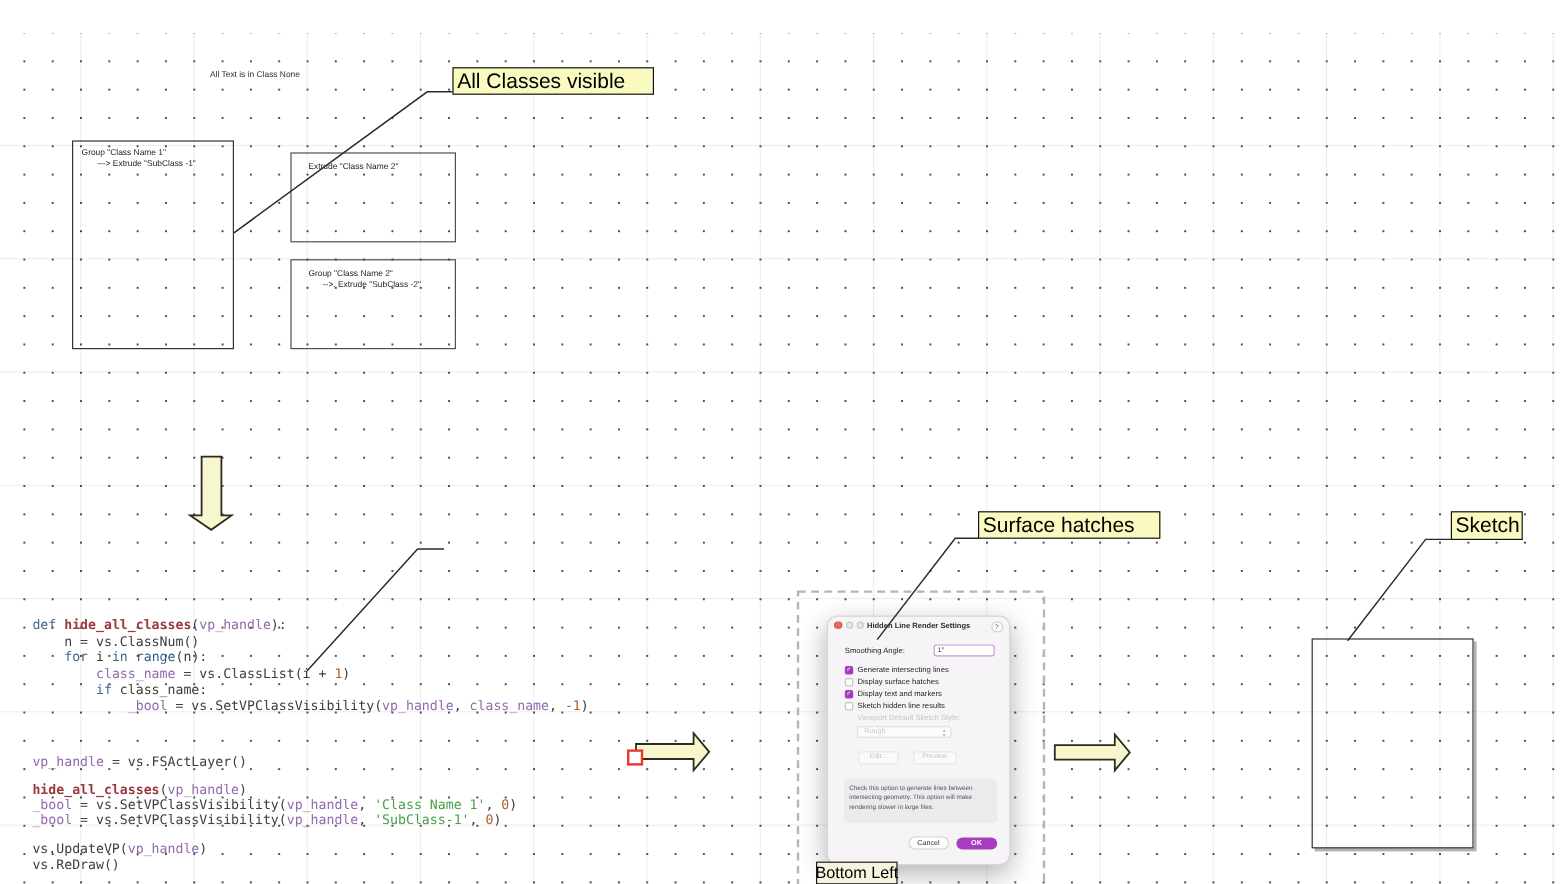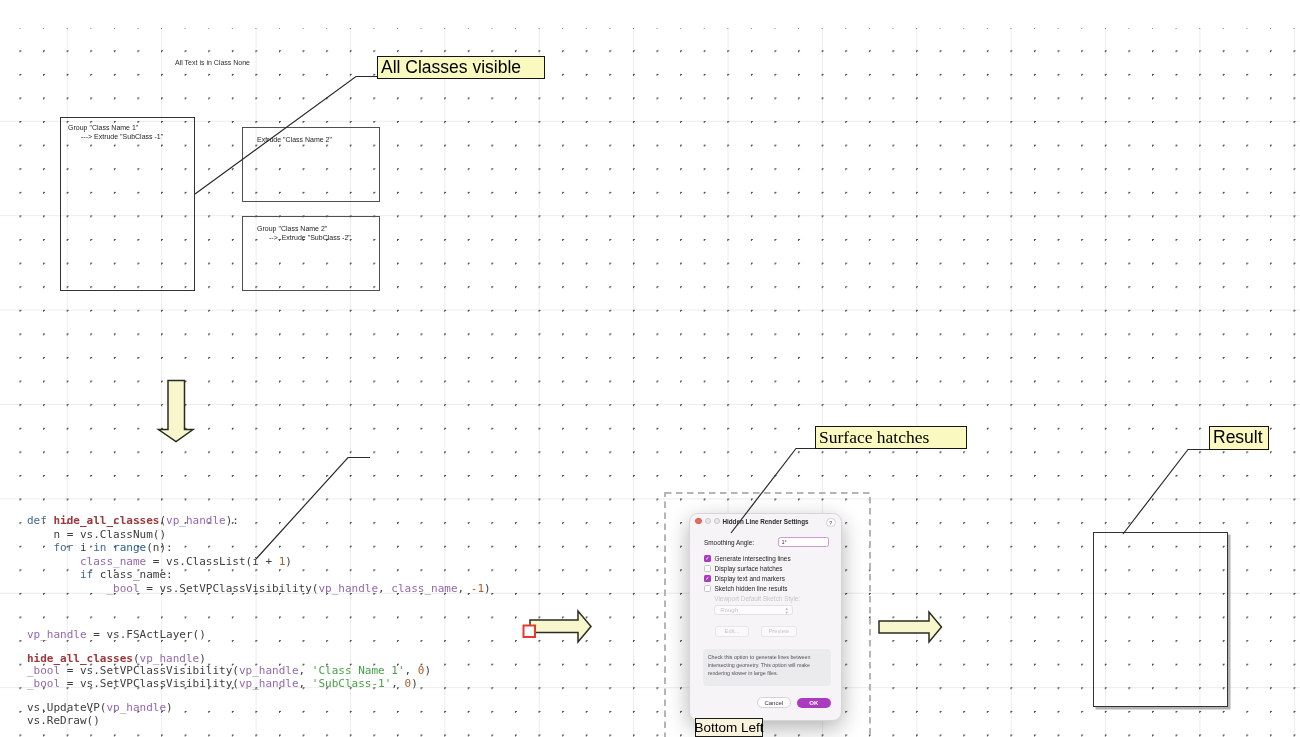--- a/index.html
+++ b/index.html
@@ -67,21 +67,21 @@
               border-radius:3px;box-sizing:border-box;font-size:6px;display:flex;align-items:center;padding-left:5px;}
   .stepper{position:absolute;right:3px;top:1px;font-size:4px;line-height:4px;color:#b9b5bb;text-align:center;}
   .dlg-btn{position:absolute;height:10.5px;background:#fbfafb;border:0.9px solid #e8e6e9;border-radius:3px;
            box-sizing:border-box;font-size:5.8px;display:flex;align-items:center;justify-content:center;}
   .info-box{position:absolute;left:12.7px;top:135.5px;width:128.5px;height:37px;background:#ebeaec;border-radius:4px;
             box-sizing:border-box;padding:4px 5px;font-size:5.3px;line-height:1.55;color:#55525a;}
   .btn-cancel{position:absolute;left:67px;top:183.5px;width:33.5px;height:11px;background:#fff;border:0.9px solid #d4d2d6;
               border-radius:5.5px;box-sizing:border-box;font-size:6px;color:#333;display:flex;align-items:center;justify-content:center;}
   .btn-ok{position:absolute;left:107px;top:184px;width:33.5px;height:10.5px;background:var(--accent);
           border-radius:5.5px;font-size:6px;color:#fff;font-weight:bold;display:flex;align-items:center;justify-content:center;}
-  .bl-label{position:absolute;left:695px;top:690px;width:68px;height:18.5px;background:#f8f3dd;border:1.5px solid #1c1c1c;
+  .bl-label{position:absolute;left:680px;top:690px;width:68px;height:18.5px;background:#f8f3dd;border:1.5px solid #1c1c1c;
             box-sizing:border-box;font-size:13.5px;color:#000;display:flex;align-items:center;justify-content:center;white-space:nowrap;z-index:5;}
 </style>
 </head>
 <body>
 
 <div id="canvas">
 
   <div class="note-text" style="left:175px;top:31px;">All Text is in Class None</div>
 
   <div class="draw-rect" style="left:60px;top:89px;width:133px;height:172px;">
@@ -91,22 +91,22 @@
   <div class="draw-rect gray-border" style="left:242px;top:99px;width:136px;height:73px;">
     <div class="l1" style="margin:7px 0 0 14px;">Extrude "Class Name 2"</div>
   </div>
   <div class="draw-rect gray-border" style="left:242px;top:188px;width:136px;height:73px;">
     <div class="l1" style="margin:7px 0 0 14px;">Group "Class Name 2"</div>
     <div class="l2" style="margin:0 0 0 26px;">--&gt;. Extrude "SubClass -2"</div>
   </div>
   <div class="draw-rect with-shadow" style="left:1093px;top:504px;width:133px;height:173px;"></div>
 
   <div class="callout" style="left:377px;top:28px;width:168px;height:23px;font-size:17.5px;">All Classes visible</div>
-  <div class="callout" style="left:815px;top:397.5px;width:152px;height:23px;font-size:17.5px;font-family:Liberation Serif, serif;">Surface hatches</div>
-  <div class="callout" style="left:1209px;top:398px;width:60px;height:23.5px;font-size:17.5px;">Result</div>
+  <div class="callout" style="left:815px;top:397.5px;width:152px;height:23px;font-size:17.5px;">Surface hatches</div>
+  <div class="callout" style="left:1209px;top:398px;width:60px;height:23.5px;font-size:17.5px;">Sketch</div>
 
   <div class="code" id="code-block-1" style="left:27px;top:486px;--lh:13.5px;"><div class="cl"><span class="k">def </span><span class="f">hide_all_classes</span><span class="p">(</span><span class="v">vp_handle</span><span class="p">):</span></div><div class="cl"><span class="p">    n = vs.ClassNum()</span></div><div class="cl"><span class="p">    </span><span class="k">for</span><span class="p"> i </span><span class="k">in</span><span class="p"> </span><span class="b">range</span><span class="p">(n):</span></div><div class="cl"><span class="p">        </span><span class="v">class_name</span><span class="p"> = vs.ClassList(i + </span><span class="n">1</span><span class="p">)</span></div><div class="cl"><span class="p">        </span><span class="k">if</span><span class="p"> class_name:</span></div><div class="cl"><span class="p">            </span><span class="v">_bool</span><span class="p"> = vs.SetVPClassVisibility(</span><span class="v">vp_handle</span><span class="p">, </span><span class="v">class_name</span><span class="p">, </span><span class="n">-1</span><span class="p">)</span></div></div>
   <div class="code" id="code-block-2" style="left:27px;top:599.5px;--lh:12.3px;"><div class="cl"><span class="v">vp_handle</span><span class="p"> = vs.FSActLayer()</span></div><div class="cl">&nbsp;</div><div class="cl"><span class="f">hide_all_classes</span><span class="p">(</span><span class="v">vp_handle</span><span class="p">)</span></div><div class="cl"><span class="v">_bool</span><span class="p"> = vs.SetVPClassVisibility(</span><span class="v">vp_handle</span><span class="p">, </span><span class="s">'Class Name 1'</span><span class="p">, </span><span class="n">0</span><span class="p">)</span></div><div class="cl"><span class="v">_bool</span><span class="p"> = vs.SetVPClassVisibility(</span><span class="v">vp_handle</span><span class="p">, </span><span class="s">'SubClass-1'</span><span class="p">, </span><span class="n">0</span><span class="p">)</span></div><div class="cl">&nbsp;</div><div class="cl"><span class="p">vs.UpdateVP(</span><span class="v">vp_handle</span><span class="p">)</span></div><div class="cl"><span class="p">vs.ReDraw()</span></div></div>
 
   <svg id="overlay" width="1300" height="737" viewBox="0 0 1300 737">
     <polyline class="leader" points="377,48.5 356,48.5 195,166"></polyline>
     <polyline class="leader" points="370,429.5 348,429.5 256,531"></polyline>
     <polyline class="leader" points="815,420.5 796,420.5 731,505"></polyline>
     <polyline class="leader" points="1209,421.5 1188,421.5 1123,506"></polyline>
 

